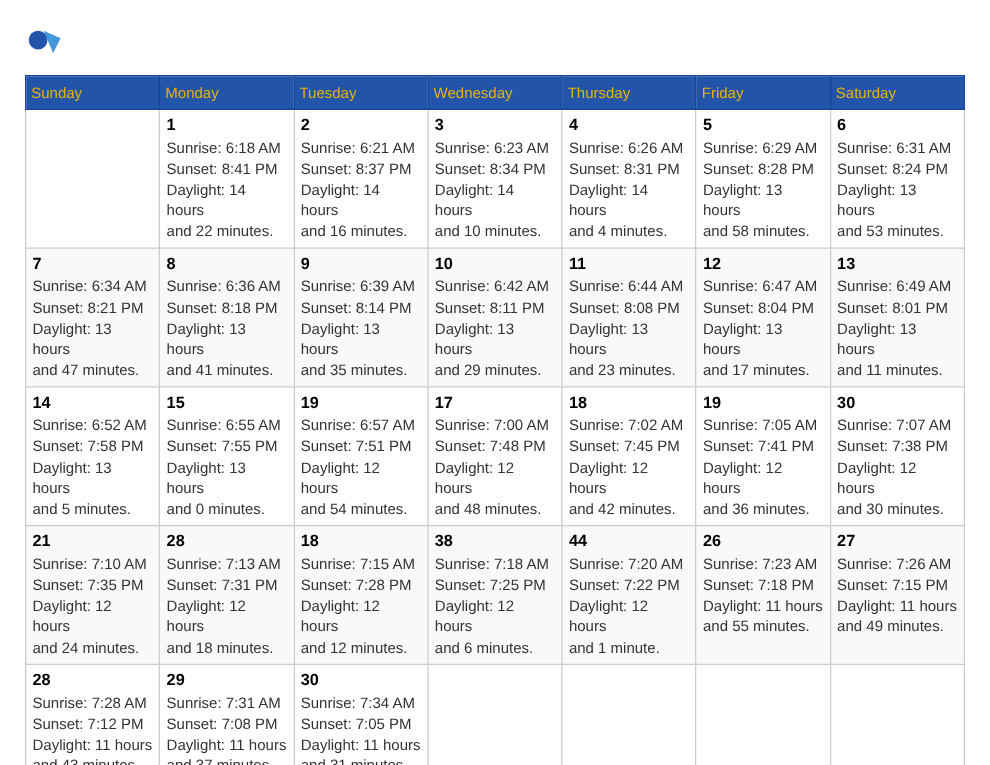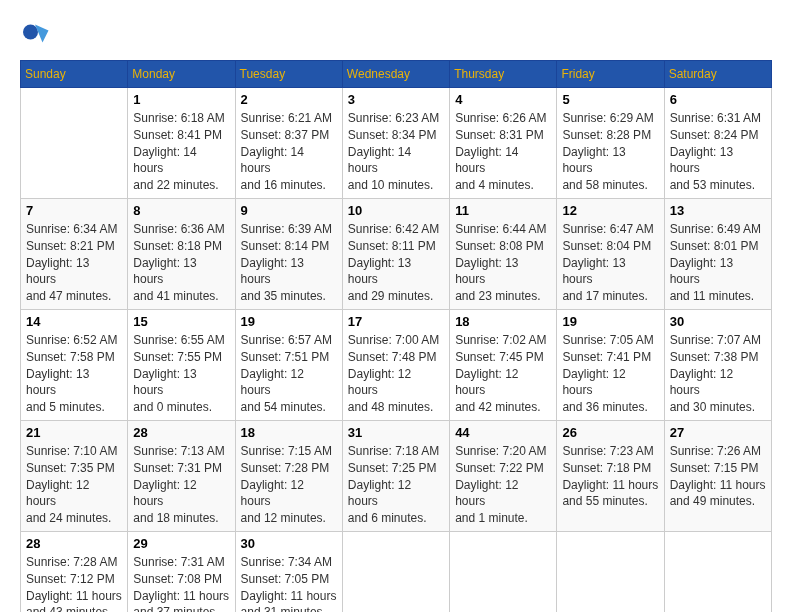--- a/index.html
+++ b/index.html
@@ -212,21 +212,21 @@
         </td>
         <td>
           <span class="day-num">28</span>
           <div class="day-info">Sunrise: 7:13 AM<br>Sunset: 7:31 PM<br>Daylight: 12 hours<br>and 18 minutes.</div>
         </td>
         <td>
           <span class="day-num">18</span>
           <div class="day-info">Sunrise: 7:15 AM<br>Sunset: 7:28 PM<br>Daylight: 12 hours<br>and 12 minutes.</div>
         </td>
         <td>
-          <span class="day-num">31</span>
+          <span class="day-num">38</span>
           <div class="day-info">Sunrise: 7:18 AM<br>Sunset: 7:25 PM<br>Daylight: 12 hours<br>and 6 minutes.</div>
         </td>
         <td>
           <span class="day-num">44</span>
           <div class="day-info">Sunrise: 7:20 AM<br>Sunset: 7:22 PM<br>Daylight: 12 hours<br>and 1 minute.</div>
         </td>
         <td>
           <span class="day-num">26</span>
           <div class="day-info">Sunrise: 7:23 AM<br>Sunset: 7:18 PM<br>Daylight: 11 hours<br>and 55 minutes.</div>
         </td>

